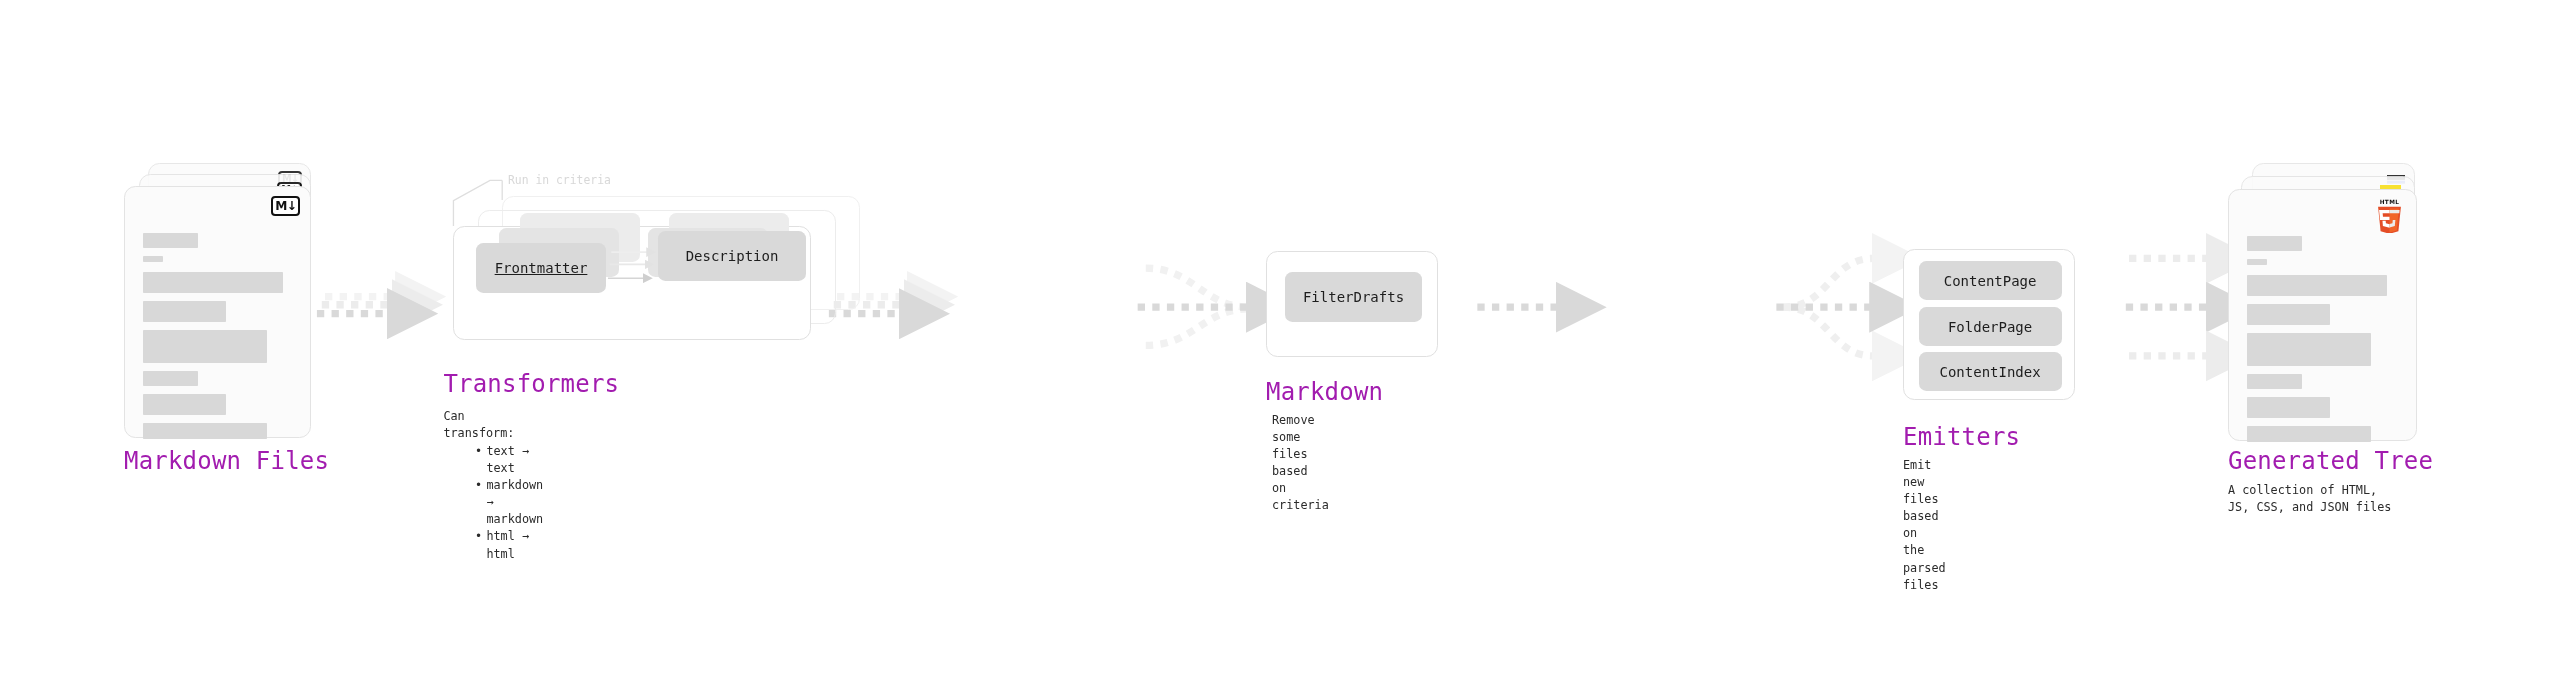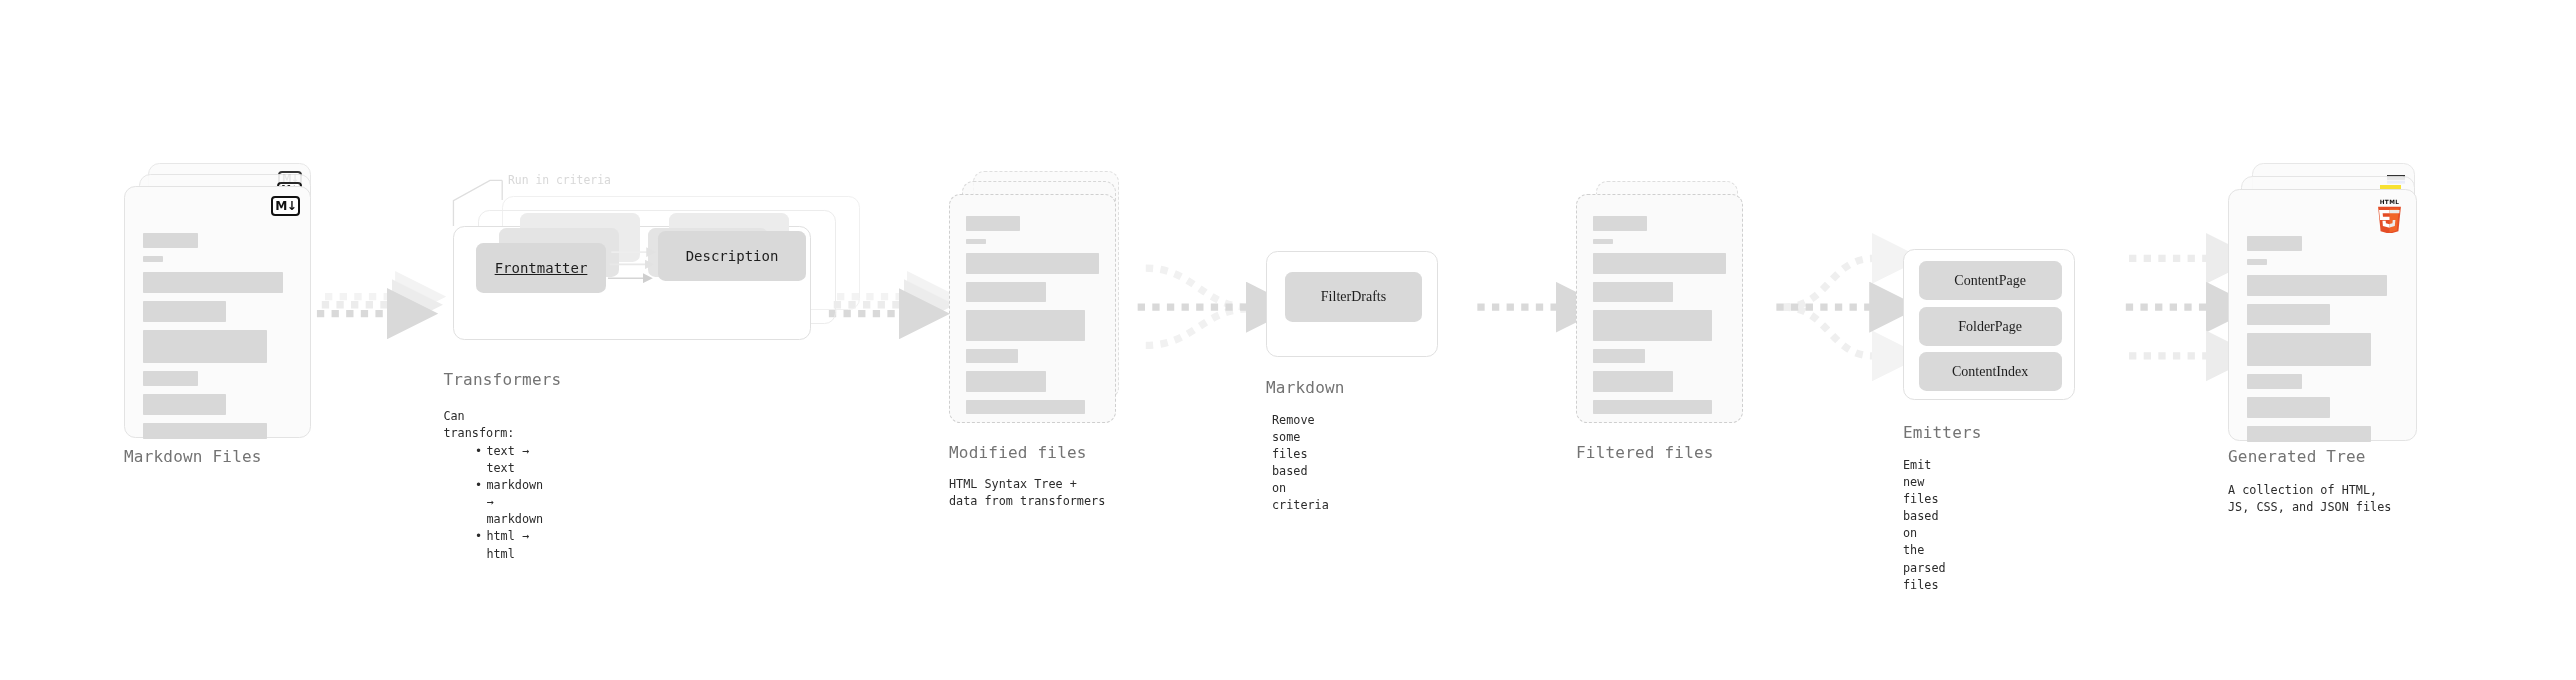--- a/index.html
+++ b/index.html
@@ -53,40 +53,39 @@
   .css3{position:absolute;width:18px;height:9px;}
   .jsbadge{position:absolute;width:21px;height:12.2px;background:#f7df1e;}
 
   
   .obox{
     position:absolute;
     border:1.2px solid #e0e0e0;
     border-radius:11.4px;
     background:rgba(255,255,255,0.0);
     box-sizing:border-box;
-    font-family:Liberation Serif, serif;
   }
   .obox.solidbg{background:#ffffff;}
   .chip{
     position:absolute;
     background:#d9d9d9;
     border-radius:7.3px;
     display:flex;align-items:center;justify-content:center;
     font-size:14px;color:#1d1d1d;
     box-sizing:border-box;
     white-space:nowrap;
   }
   .chip.faded{background:#ececec;color:transparent;}
   .chip.faded2{background:#e4e4e4;color:transparent;}
 
   
   .title{
     position:absolute;
-    font-size:16px;
-    color:#737373;
+    font-size:24px;
+    color:#a21caf;
     white-space:nowrap;
     letter-spacing:0.2px;
   }
   .subtitle{
     position:absolute;
     font-size:11.8px;
     color:#2b2b2b;
     line-height:1.45;
     white-space:pre-line;
   }
@@ -237,74 +236,33 @@
 
     <div class="bullets" style="left:11.4px;top:264px;">
       <ul>
         <li>text → text</li>
         <li>markdown → markdown</li>
         <li>html → html</li>
       </ul>
     </div>
   </div>
 
-  <div class="node" style="left:949px;top:163px;">
-    <div class="docstack" style="width:203px;height:293px;">
-      <div class="doc dashed" style="left:24.4px;top:8.1px;width:146px;height:228px;opacity:.65;"></div>
-      <div class="doc dashed" style="left:13px;top:18px;width:154px;height:228px;opacity:.8;"></div>
-      <div class="doc dashed" style="left:0px;top:31px;width:167px;height:229px;">
-        <div class="doc-lines" style="top:21px;left:16.3px;right:14.6px;">
-          <div class="ln" style="width:54px;height:14.6px;"></div>
-          <div class="ln" style="width:19.5px;height:5.7px;margin-bottom:9px;"></div>
-          <div class="ln" style="width:133px;height:20.3px;"></div>
-          <div class="ln" style="width:80px;height:20.3px;"></div>
-          <div class="ln" style="width:119px;height:31px;"></div>
-          <div class="ln" style="width:52px;height:14px;"></div>
-          <div class="ln" style="width:80px;height:20.3px;"></div>
-          <div class="ln" style="width:119px;height:14.6px;"></div>
-        </div>
-      </div>
-    </div>
-
-    <div class="title" style="left:0px;top:280px;">Modified files</div>
-    <div class="subtitle" style="left:0px;top:313px;">HTML Syntax Tree +
-data from transformers</div>
-  </div>
 
   <div class="node" style="left:1266px;top:163px;">
     <div class="obox solidbg" style="left:0px;top:88px;width:172px;height:106px;">
       <div class="chip" style="left:18px;top:20.3px;width:137px;height:50px;">
         <span>FilterDrafts</span>
       </div>
     </div>
 
     <div class="title" style="left:0px;top:215px;">Markdown</div>
     <div class="subtitle" style="left:0px;top:249px;margin-left:6px;">Remove some files based
 on criteria</div>
   </div>
 
-  <div class="node" style="left:1576px;top:163px;">
-    <div class="docstack" style="width:203px;height:293px;">
-      <div class="doc dashed" style="left:19.5px;top:18px;width:142px;height:221px;opacity:.7;"></div>
-      <div class="doc dashed" style="left:0px;top:31px;width:167px;height:229px;">
-        <div class="doc-lines" style="top:21px;left:16.3px;right:14.6px;">
-          <div class="ln" style="width:54px;height:14.6px;"></div>
-          <div class="ln" style="width:19.5px;height:5.7px;margin-bottom:9px;"></div>
-          <div class="ln" style="width:133px;height:20.3px;"></div>
-          <div class="ln" style="width:80px;height:20.3px;"></div>
-          <div class="ln" style="width:119px;height:31px;"></div>
-          <div class="ln" style="width:52px;height:14px;"></div>
-          <div class="ln" style="width:80px;height:20.3px;"></div>
-          <div class="ln" style="width:119px;height:14.6px;"></div>
-        </div>
-      </div>
-    </div>
-
-    <div class="title" style="left:0px;top:280px;">Filtered files</div>
-  </div>
 
   <div class="node" style="left:1903px;top:163px;">
     <div class="obox solidbg" style="left:0px;top:86px;width:172px;height:151px;">
       <div class="chip" style="left:14.6px;top:11.4px;width:143px;height:39px;">
         <span>ContentPage</span>
       </div>
       <div class="chip" style="left:14.6px;top:57px;width:143px;height:39px;">
         <span>FolderPage</span>
       </div>
       <div class="chip" style="left:14.6px;top:102px;width:143px;height:39px;">

